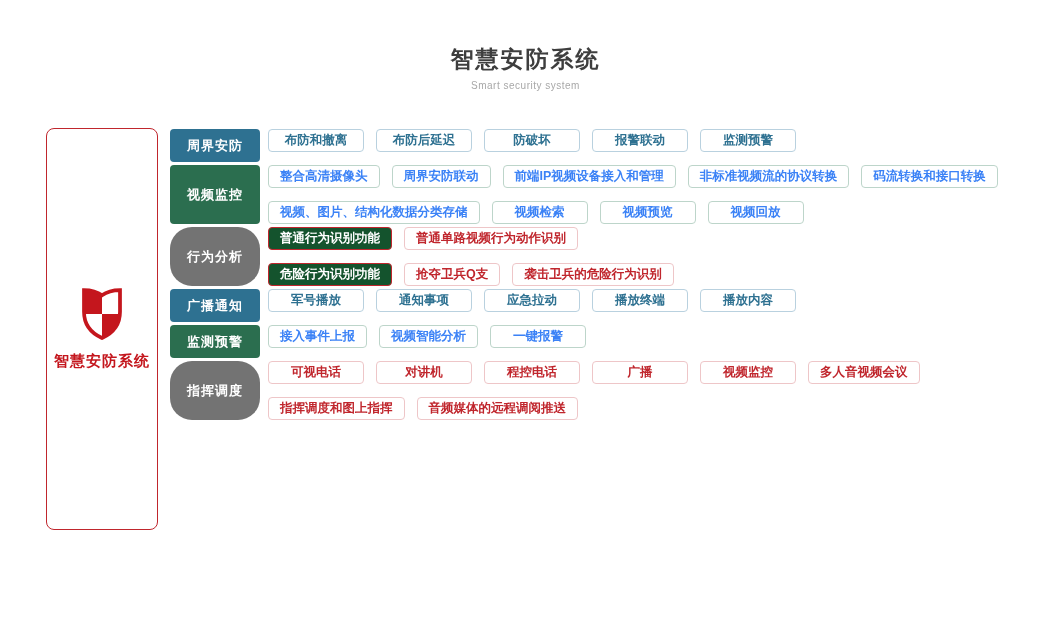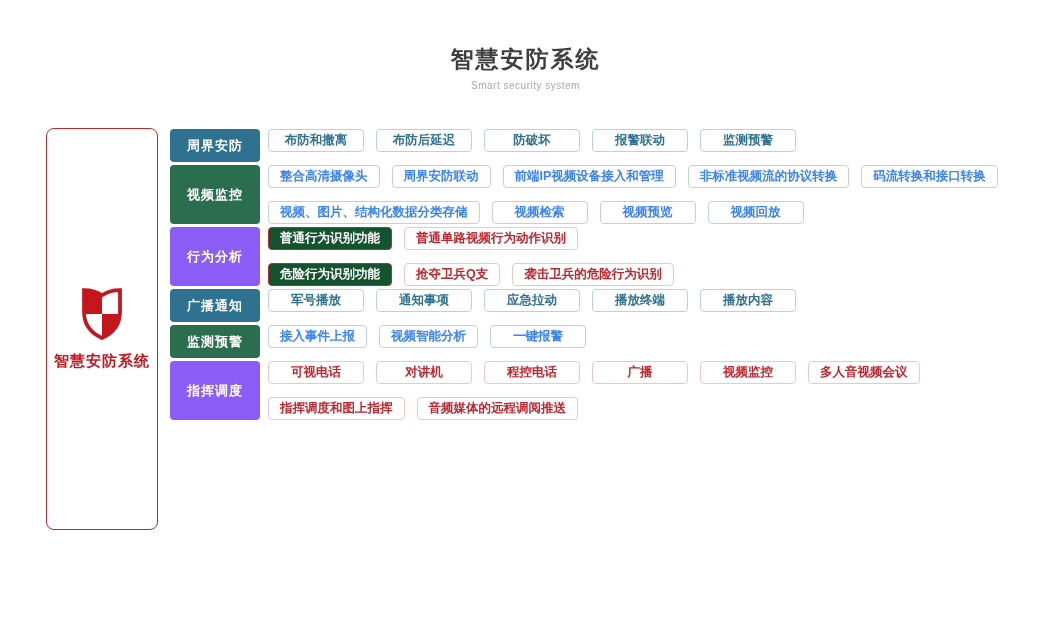--- a/index.html
+++ b/index.html
@@ -36,21 +36,21 @@
     height:23px;box-sizing:border-box;min-width:96px;padding:0 11px;
     border-radius:4px;border:1px solid;background:#fff;
     font-size:12.5px;font-weight:bold;white-space:nowrap;
     display:flex;align-items:center;justify-content:center;
   }
   
   .theme-blue  .cat{background:#2e7191;}
   .theme-blue  .btn{color:#2e7191;border-color:#b9d1df;}
   .theme-green .cat{background:#2b6e4f;}
   .theme-green .btn{color:#3b82f6;border-color:#bdd5ca;text-align:right;}
-  .theme-red   .cat{background:#8b5cf6;}
+  .theme-red   .cat{background:#737373;border-radius:22px;}
   .theme-red   .btn{color:#c0262d;border-color:#eec6c8;}
   .theme-red   .btn.solid{background:#14532d;color:#fff;border-color:#c0262d;}
 </style>
 </head>
 <body>
 
 <div class="header">
   <div class="title">智慧安防系统</div>
   <div class="subtitle">Smart security system</div>
 </div>

